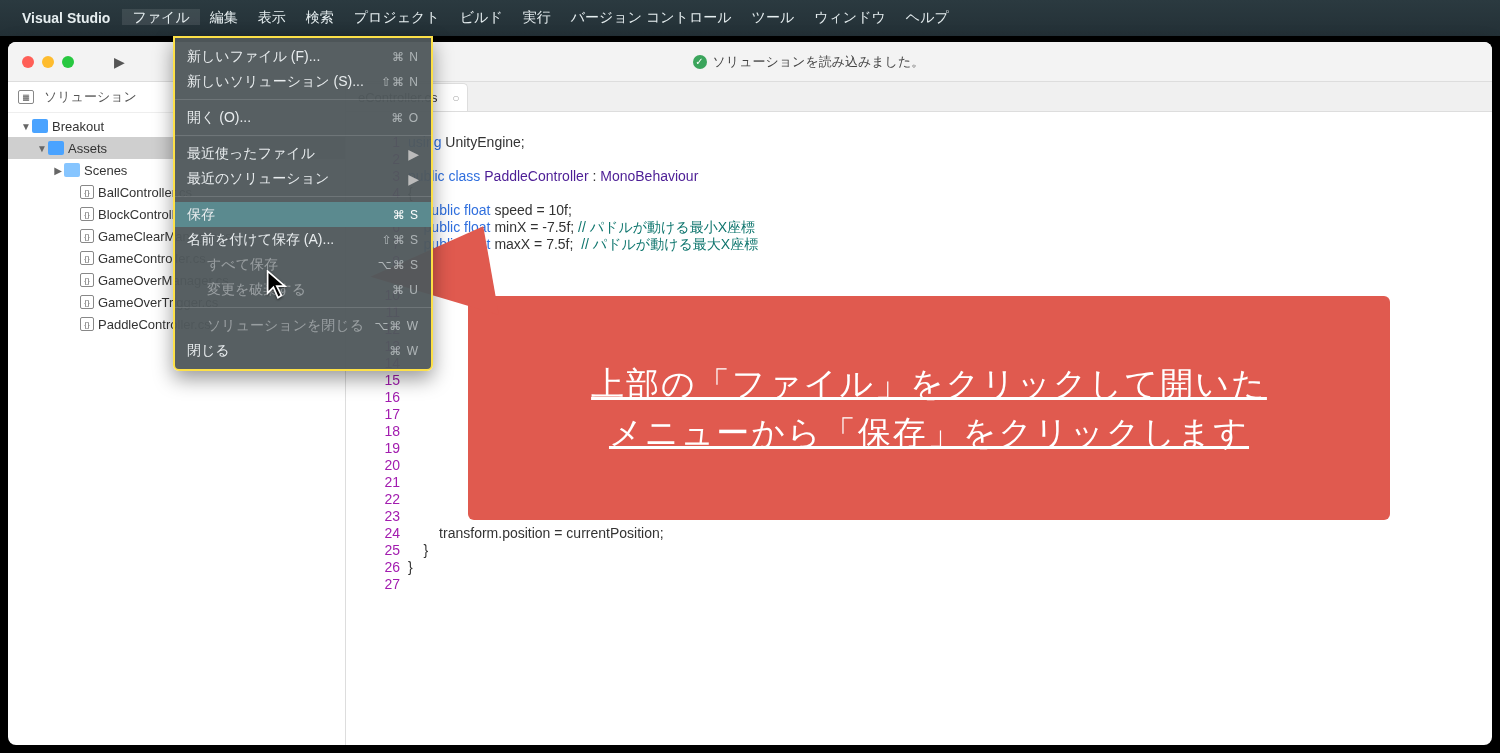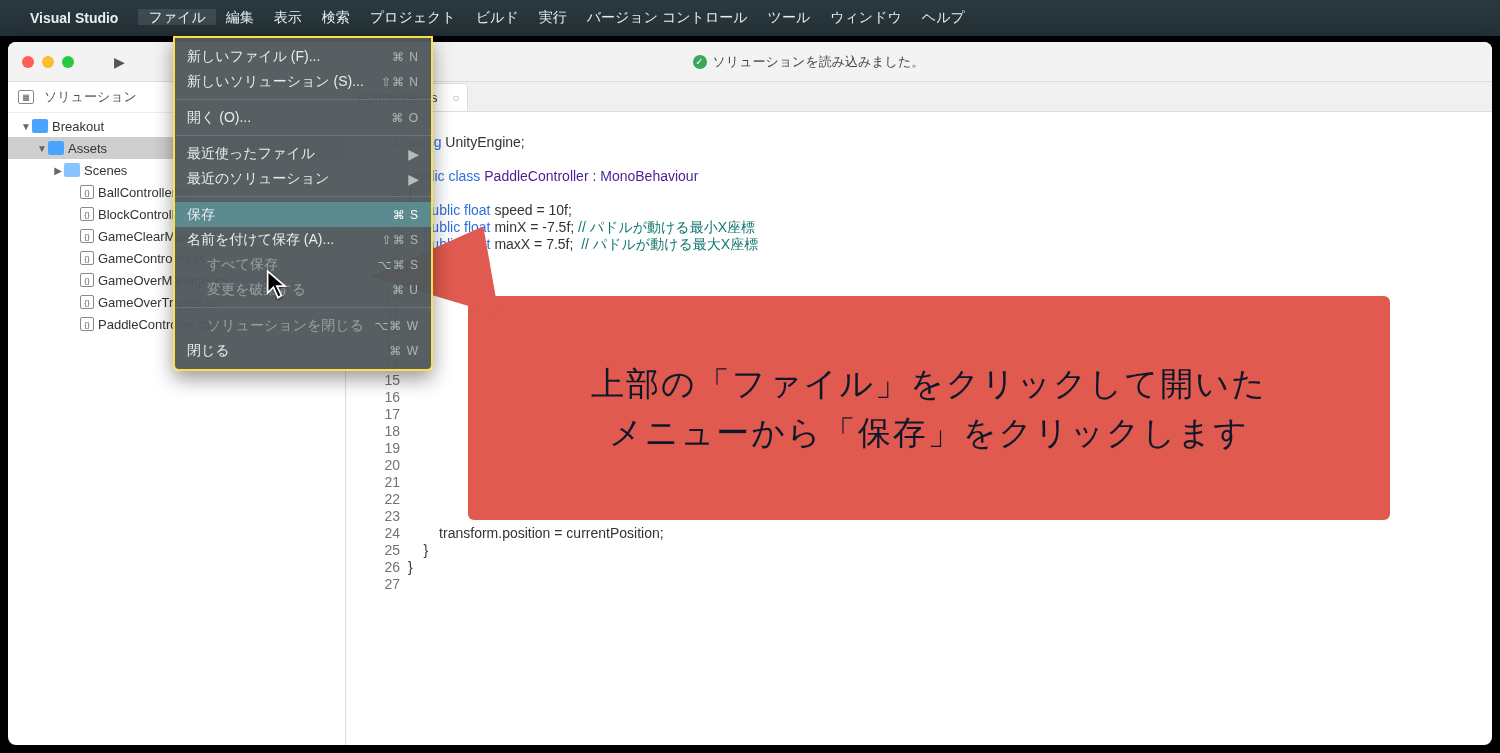--- a/index.html
+++ b/index.html
@@ -1,18 +1,18 @@
 <!DOCTYPE html>
 <html><head>
 <meta charset="utf-8">
 <style>
   * { margin: 0; padding: 0; box-sizing: border-box; font-family: -apple-system, "Helvetica Neue", Arial, sans-serif; }
   body { width: 1500px; height: 753px; background: #000; overflow: hidden; position: relative; }
 
-  .menubar { height: 36px; background: linear-gradient(#2b3a40,#233036); display: flex; align-items: center; padding: 0 14px; color: #e6eef0; font-size: 14px; gap: 10px; }
+  .menubar { height: 36px; background: linear-gradient(#2b3a40,#233036); display: flex; align-items: center; padding: 0 14px; color: #e6eef0; font-size: 14px; gap: 2px; }
   .menubar .apple { font-size: 16px; margin-right: 6px; }
   .menubar .appname { font-weight: 700; margin-right: 10px; }
   .menubar .mitem { padding: 0 10px; border-radius: 0; cursor: default; }
   .menubar .mitem.open { background: rgba(255,255,255,0.10); }
 
   .window { position: absolute; left: 8px; top: 42px; width: 1484px; height: 703px; background: #fff; border-radius: 8px; box-shadow: 0 4px 20px rgba(0,0,0,0.3); overflow: hidden; }
   .titlebar { height: 40px; display: flex; align-items: center; border-bottom: 1px solid #ddd; background: #f3f3f3; }
   .traffic { display: flex; gap: 8px; margin-left: 14px; }
   .dot { width: 12px; height: 12px; border-radius: 50%; }
   .dot.r { background: #ff5f57; } .dot.y { background: #febc2e; } .dot.g { background: #28c840; }
@@ -33,42 +33,42 @@
   .ficon.fold2 { background: #86c5ff; border-radius: 2px; }
   .ficon.cs { border: 1px solid #888; border-radius: 2px; color: #666; font-size: 8px; width: 14px; }
   .ficon.sol { border: 1px solid #888; border-radius: 2px; font-size: 8px; }
 
   .editor { flex: 1; display: flex; flex-direction: column; }
   .tabs { height: 30px; display: flex; align-items: end; border-bottom: 1px solid #ddd; background: #f0f0f0; }
   .tab { height: 28px; background: #fff; border: 1px solid #ddd; border-bottom: none; border-radius: 5px 5px 0 0; padding: 0 30px 0 12px; display: flex; align-items: center; font-size: 13px; color: #333; margin-left: -1px; position: relative; }
   .tab .tclose { position: absolute; right: 8px; color: #aaa; font-size: 12px; }
 
   .code { flex: 1; display: flex; font-family: Menlo, Consolas, monospace; font-size: 14px; line-height: 17px; color: #333; padding-top: 22px; }
-  .gutter { width: 62px; text-align: right; color: #737373; padding-right: 8px; }
+  .gutter { width: 62px; text-align: right; color: #a21caf; padding-right: 8px; }
   .gutter div { height: 17px; }
   .src { flex: 1; white-space: pre; }
   .src div { height: 17px; }
   .kw { color: #2f6fde; } .ty { color: #4c1d95; } .cm { color: #0f766e; }
 
   
   .dropdown { position: absolute; left: 173px; top: 36px; width: 260px; background: rgba(80,88,92,0.96); border: 2px solid #fde047; border-radius: 0 0 6px 6px; color: #e8ecee; font-size: 14px; padding: 6px 0; z-index: 50; box-shadow: 0 8px 20px rgba(0,0,0,0.4); }
   .dropdown .sep { height: 1px; background: rgba(255,255,255,0.14); margin: 5px 0; }
   .drow { height: 25px; display: flex; align-items: center; padding: 0 12px; justify-content: space-between; }
   .drow.hl { background: #5b8a8f; }
   .drow.sub .arr { color: #bbb; }
   .drow.dim { color: rgba(232,236,238,0.45); padding-left: 32px; }
   .sc { color: rgba(232,236,238,0.6); font-size: 12px; letter-spacing: 1px; }
   .drow.hl .sc { color: #fff; }
 
   
   .cursor { position: absolute; left: 266px; top: 270px; z-index: 80; }
   .cursor svg { filter: drop-shadow(0 1px 1px rgba(0,0,0,0.6)); }
 
   
-  .callout { position: absolute; left: 468px; top: 296px; width: 922px; height: 224px; background: #e05a4f; border-radius: 6px; color: #0f172a; font-size: 33px; display: flex; flex-direction: column; align-items: center; justify-content: center; letter-spacing: 2px; line-height: 1.5; z-index: 40; }
+  .callout { position: absolute; left: 468px; top: 296px; width: 922px; height: 224px; background: #e05a4f; border-radius: 6px; color: #ffffff; font-size: 33px; display: flex; flex-direction: column; align-items: center; justify-content: center; letter-spacing: 2px; line-height: 1.5; z-index: 40; text-decoration: underline; }
   .callout::before { content: ""; position: absolute; left: -96px; top: -60px; width: 0; height: 0; border-right: 120px solid #e05a4f; border-top: 30px solid transparent; border-bottom: 60px solid transparent; transform: rotate(-10deg); }
 </style>
 </head>
 <body>
 
 <div class="menubar">
   <span class="apple"></span>
   <span class="appname">Visual Studio</span>
   <span id="menubar-items"><span class="mitem open">ファイル</span><span class="mitem">編集</span><span class="mitem">表示</span><span class="mitem">検索</span><span class="mitem">プロジェクト</span><span class="mitem">ビルド</span><span class="mitem">実行</span><span class="mitem">バージョン コントロール</span><span class="mitem">ツール</span><span class="mitem">ウィンドウ</span><span class="mitem">ヘルプ</span></span>
 </div>

